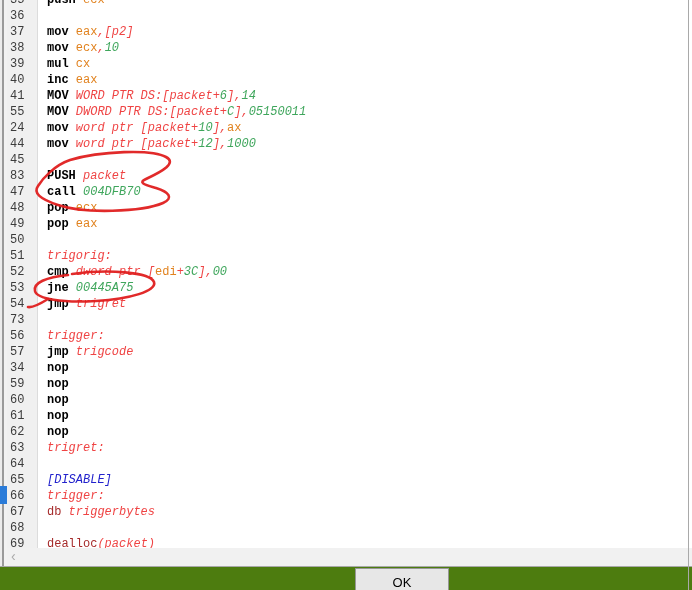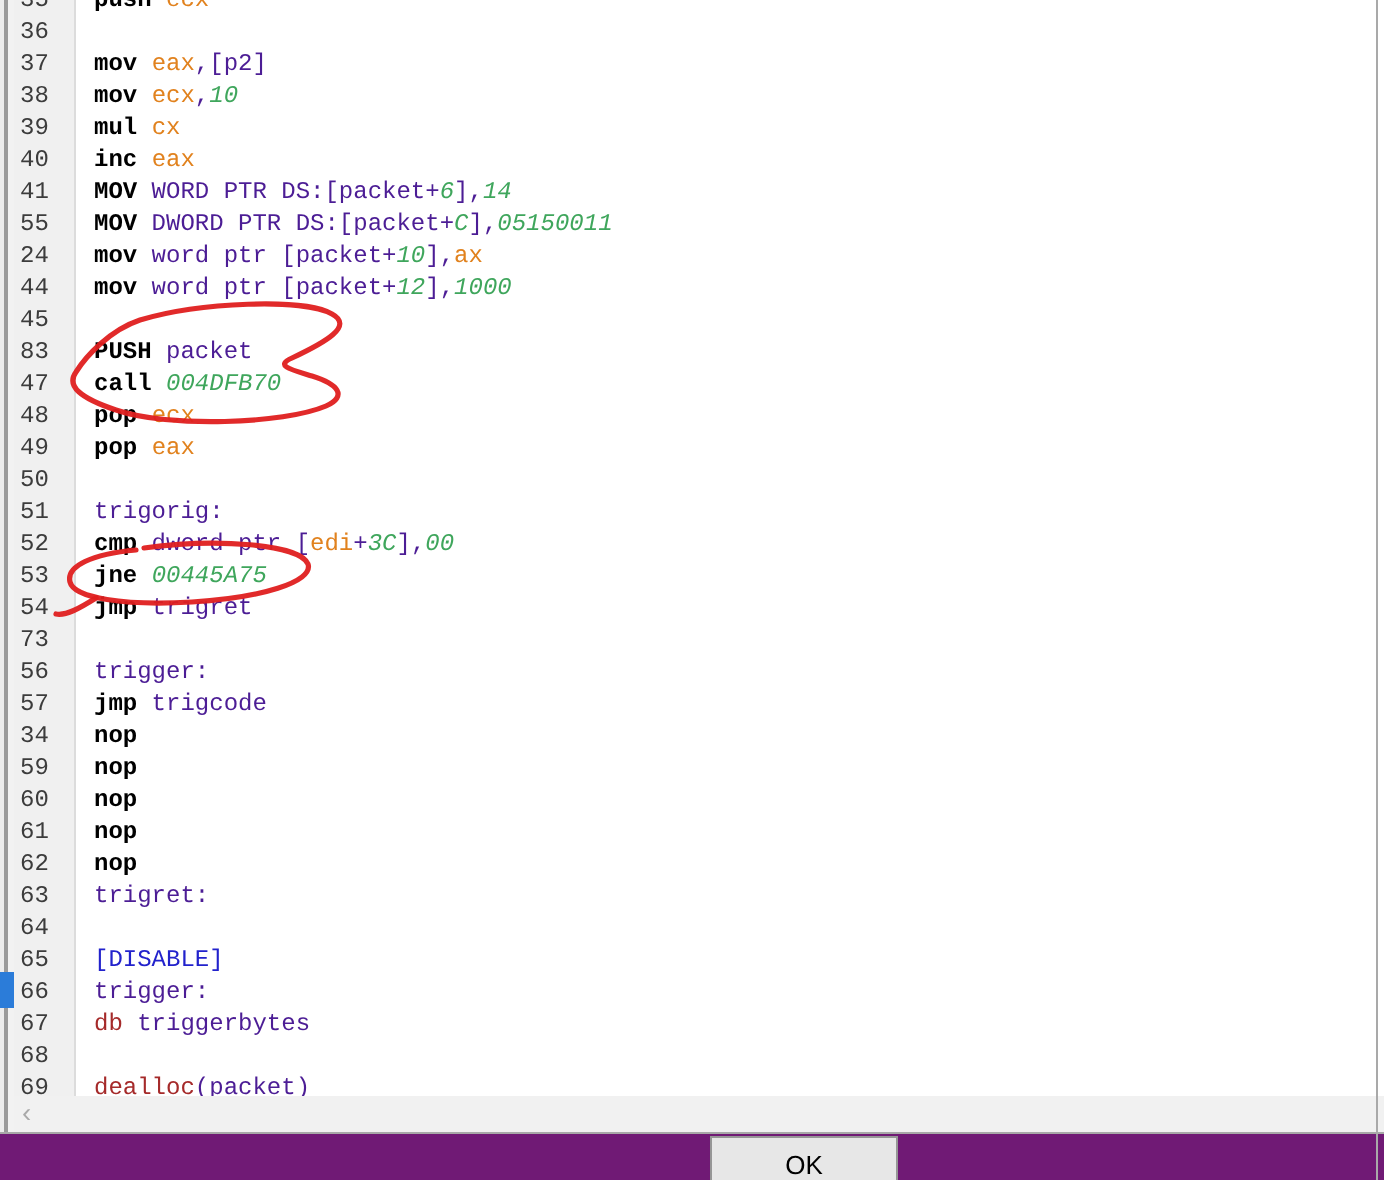--- a/index.html
+++ b/index.html
@@ -9,46 +9,46 @@
   }
   
   .editor { position:absolute; left:0; top:0; width:688px; height:548px; overflow:hidden; background:#fff; }
   .rows { margin-top:-8px; }
   .row { display:flex; height:16px; line-height:16px; font-size:12px; white-space:pre; }
   .ln {
     flex:0 0 38px; box-sizing:border-box; padding-left:10px;
     background:#f0f0f0; border-right:1px solid #dcdcdc; color:#3c3c3c;
   }
   .codeline { padding-left:9px; color:#000; }
-  .tk-p { color:#4c1d95; }
+  .tk-p { color:#ef4444;font-style:italic; }
   .tk-m { color:#000; font-weight:bold; }
   .tk-r { color:var(--register); }
   .tk-n { color:var(--number);font-style:italic; }
-  .tk-b { color:var(--disable); }
+  .tk-b { color:var(--disable);font-style:italic; }
   .tk-k { color:var(--keyword-red); font-weight:normal; }
   
   .strip {
     position:absolute; left:0; top:0; width:7px; height:566px; z-index:5;
     background:linear-gradient(to right,#ececec 0 2px,#9a9a9a 2px 4px,#f2f2f2 4px 7px);
   }
   .gutter-marker {
     position:absolute; left:0; top:486px; width:7px; height:18px; z-index:6;
     background:var(--gutter-marker-blue);
   }
   .anno { position:absolute; left:0; top:0; z-index:7; pointer-events:none; }
   .anno path { fill:none; stroke:var(--annotation-red); stroke-width:2.6; stroke-linecap:round; stroke-linejoin:round; opacity:.95; }
   
   .hscroll { position:absolute; left:0; top:548px; width:692px; height:18px; background:#f1f1f1; }
   .scroll-left {
     position:absolute; left:11px; top:0; height:18px; line-height:17px;
     color:#a9a9a9; font-size:14px; font-family:"Liberation Sans",sans-serif;
   }
   
   .separator { position:absolute; left:0; top:566px; width:692px; height:1px; background:#a8a8a8; }
-  .footer { position:absolute; left:0; top:567px; width:692px; height:23px; background:#701a75; }
+  .footer { position:absolute; left:0; top:567px; width:692px; height:23px; background:#4d7c0f; }
   .ok-btn {
     position:absolute; left:355px; top:1px; width:94px; height:28px;
     background:#e7e7e7; border:1px solid #969696;
     font-family:"Liberation Sans",sans-serif; font-size:13px; color:#000;
     text-align:center; padding:0;
   }
   .right-border { position:absolute; left:688px; top:0; width:1px; height:590px; background:#a9a9a9; }
 </style>
 </head>
 <body>

